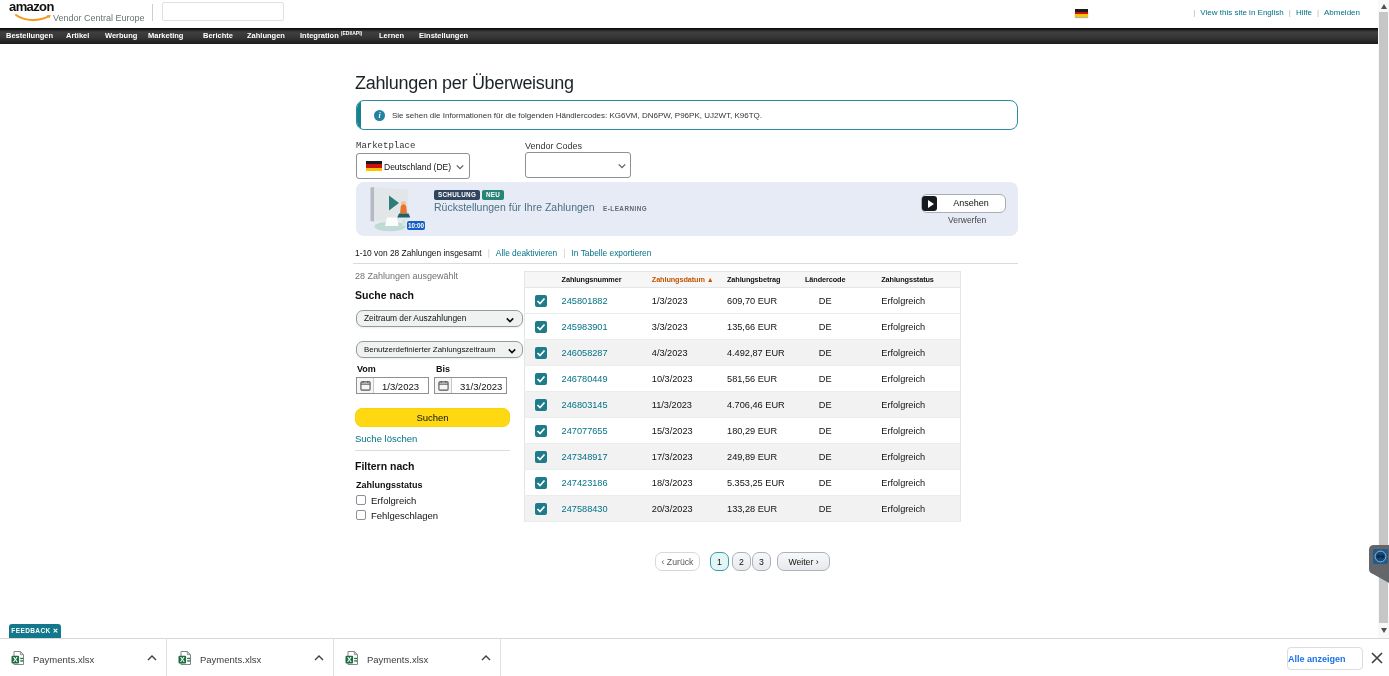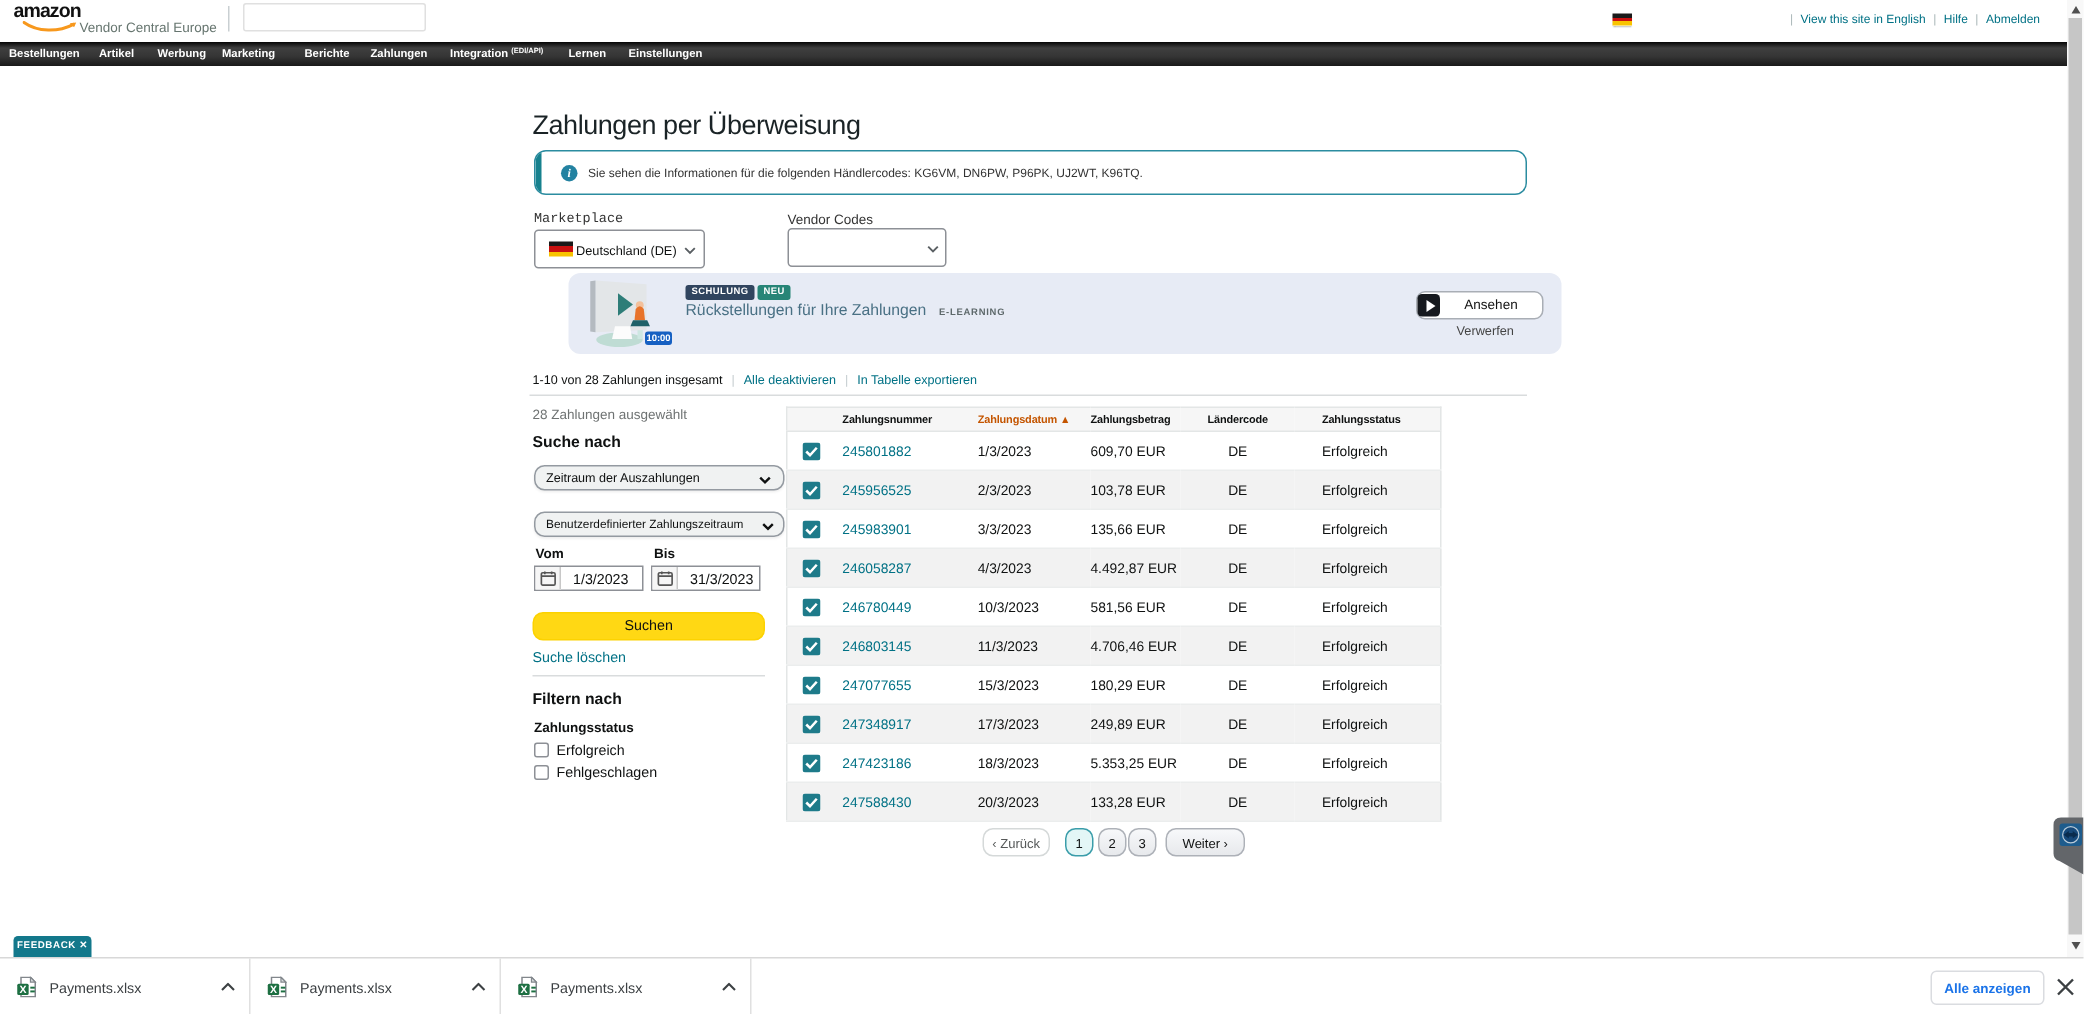--- a/index.html
+++ b/index.html
@@ -34,21 +34,21 @@
 #info .txt { position:absolute; left:35px; top:10px; font-size:8px; color:#333; }
 
 
 .lbl { position:absolute; font-size:9px; color:#333; }
 .selbox { position:absolute; height:26px; border:1px solid #8d9096; border-radius:3px; background:#fff; }
 .chev { position:absolute; width:8px; height:8px; }
 .gflag16 { position:absolute; width:16px; height:10px; }
 .gflag16 div, #flag div { width:100%; }
 
 
-#banner { position:absolute; left:356px; top:182px; width:662px; height:54px; background:#e7ebf5; border-radius:8px;margin-left:23px; }
+#banner { position:absolute; left:356px; top:182px; width:662px; height:54px; background:#e7ebf5; border-radius:8px; }
 .badge { position:absolute; top:8px; height:10px; line-height:10px; color:#fff; font-size:6.3px; font-weight:bold; letter-spacing:.3px; border-radius:2px; padding:0 4px; }
 #bschulung { left:78px; background:#31455f; }
 #bneu { left:126px; background:#278577; }
 #btitle { position:absolute; left:78px; top:19px; font-size:10.5px; color:#497084; letter-spacing:0; }
 #belearn { position:absolute; left:247px; top:23px; font-size:6.3px; color:#5e696b; letter-spacing:.5px; font-weight:bold; }
 #ansehen { position:absolute; left:565px; top:12px; width:85px; height:19px; background:#fff; border:1px solid #a9aeb5; border-radius:6px; }
 #ansehen .play { position:absolute; left:0px; top:1px; width:15px; height:15px; background:#16191e; border-radius:3px; }
 #ansehen .play:after { content:""; position:absolute; left:5.5px; top:3.5px; border-left:6px solid #fff; border-top:4px solid transparent; border-bottom:4px solid transparent; }
 #ansehen .t { position:absolute; left:15px; right:0; top:0; text-align:center; line-height:17px; font-size:9px; color:#111; }
 #verwerfen { position:absolute; left:592px; top:33px; font-size:8.5px; color:#444; }
@@ -93,21 +93,21 @@
 #pg3 { left:752px; width:19px; background:linear-gradient(#f7f8fa,#e7e9ec); border:1px solid #adb1b8; }
 #pgnext { left:777px; width:53px; background:linear-gradient(#f7f8fa,#e7e9ec); border:1px solid #adb1b8; }
 
 
 #feedback { position:absolute; left:9px; top:624px; width:52px; height:14px; background:#13788b; border-radius:3px 3px 0 0; color:#fff; font-size:6.5px; font-weight:bold; letter-spacing:.4px; text-align:center; line-height:14px; }
 #shelf { position:absolute; left:0; top:638px; width:1389px; height:38px; background:#fff; border-top:1px solid #d8d8d8; }
 .ditem { position:absolute; top:0; height:38px; border-right:1px solid #e0e0e0; width:167px; }
 .ditem .xic { position:absolute; left:11px; top:12px; }
 .ditem .fn { position:absolute; left:33px; top:15px; font-size:9.5px; color:#3c4043; }
 .ditem .up { position:absolute; left:147px; top:16px; }
-#allebtn { position:absolute; left:1287px; top:8px; width:76px; height:23px; border:1px solid #dadce0; border-radius:4px; background:#fff; color:#1a73e8; font-size:9px; text-align:center; line-height:22px; font-weight:bold; }
+#allebtn { position:absolute; left:1287px; top:8px; width:76px; height:23px; border:1px solid #dadce0; border-radius:4px; background:#fff; color:#1a73e8; font-size:9px; line-height:22px; font-weight:bold; }
 #shelfx { position:absolute; left:1371px; top:13px; width:12px; height:12px; }
 
 
 #sbar { position:absolute; left:1378px; top:0; width:11px; height:638px; background:#f8f8f8; }
 #sbar .thumb { position:absolute; left:1px; top:12px; width:9px; height:611px; background:#c6c6c6; }
 #sbar .arr { position:absolute; left:2.5px; width:0; height:0; }
 #tv { position:absolute; left:1367px; top:543px; }
 </style>
 </head>
 <body>
@@ -263,33 +263,20 @@
             <rect width="12" height="12" rx="2" fill="#1e7b8a"></rect>
             <path d="M2.5,6 L5,8.5 L9.5,3.5" fill="none" stroke="#fff" stroke-width="1.7"></path>
           </svg>
         </td>
         <td class="num"><a>245801882</a></td>
         <td>1/3/2023</td>
         <td class="betrag">609,70 EUR</td>
         <td class="land">DE</td>
         <td class="status">Erfolgreich</td>
       </tr>
-  <tr class="alt">
-        <td class="ck">
-          <svg class="tick" viewBox="0 0 12 12">
-            <rect width="12" height="12" rx="2" fill="#1e7b8a"></rect>
-            <path d="M2.5,6 L5,8.5 L9.5,3.5" fill="none" stroke="#fff" stroke-width="1.7"></path>
-          </svg>
-        </td>
-        <td class="num"><a>245956525</a></td>
-        <td>2/3/2023</td>
-        <td class="betrag">103,78 EUR</td>
-        <td class="land">DE</td>
-        <td class="status">Erfolgreich</td>
-      </tr>
   <tr>
         <td class="ck">
           <svg class="tick" viewBox="0 0 12 12">
             <rect width="12" height="12" rx="2" fill="#1e7b8a"></rect>
             <path d="M2.5,6 L5,8.5 L9.5,3.5" fill="none" stroke="#fff" stroke-width="1.7"></path>
           </svg>
         </td>
         <td class="num"><a>245983901</a></td>
         <td>3/3/2023</td>
         <td class="betrag">135,66 EUR</td>

